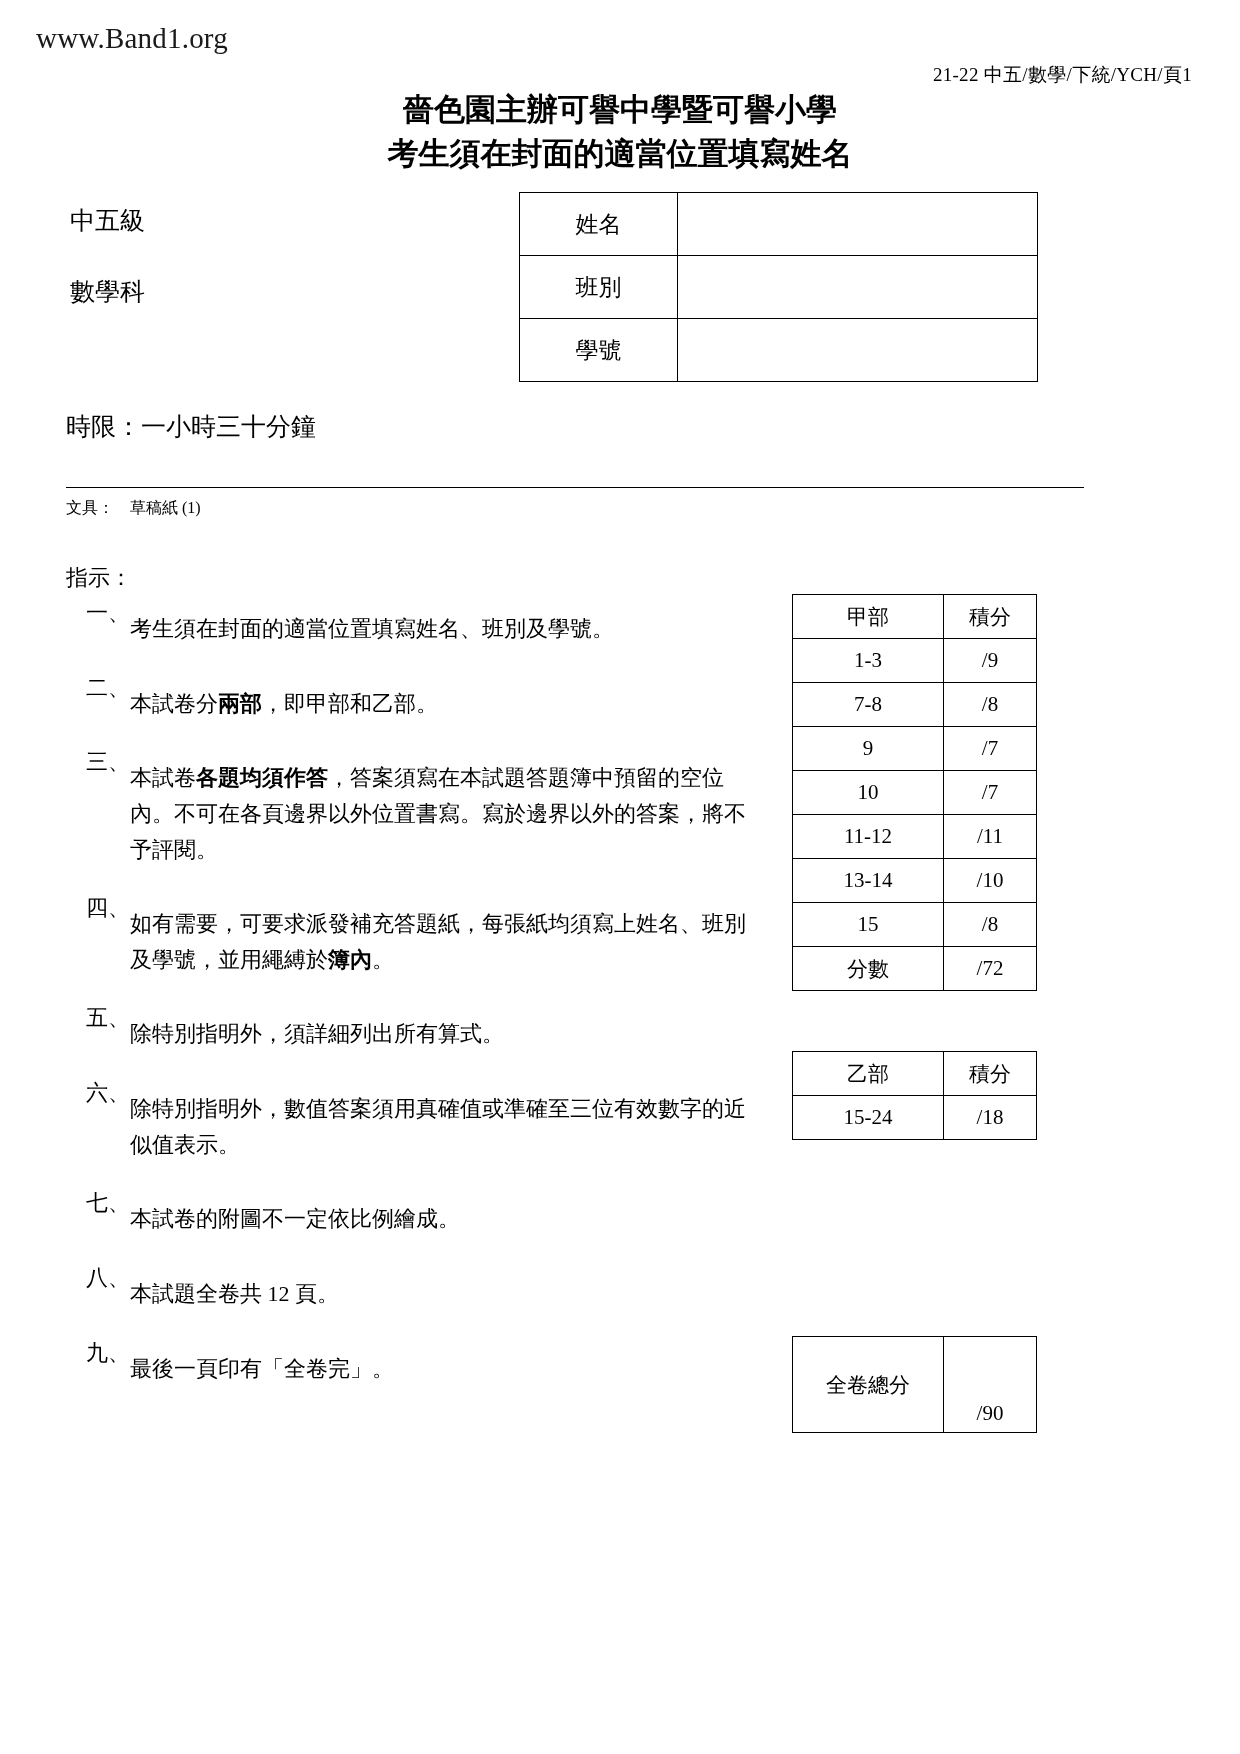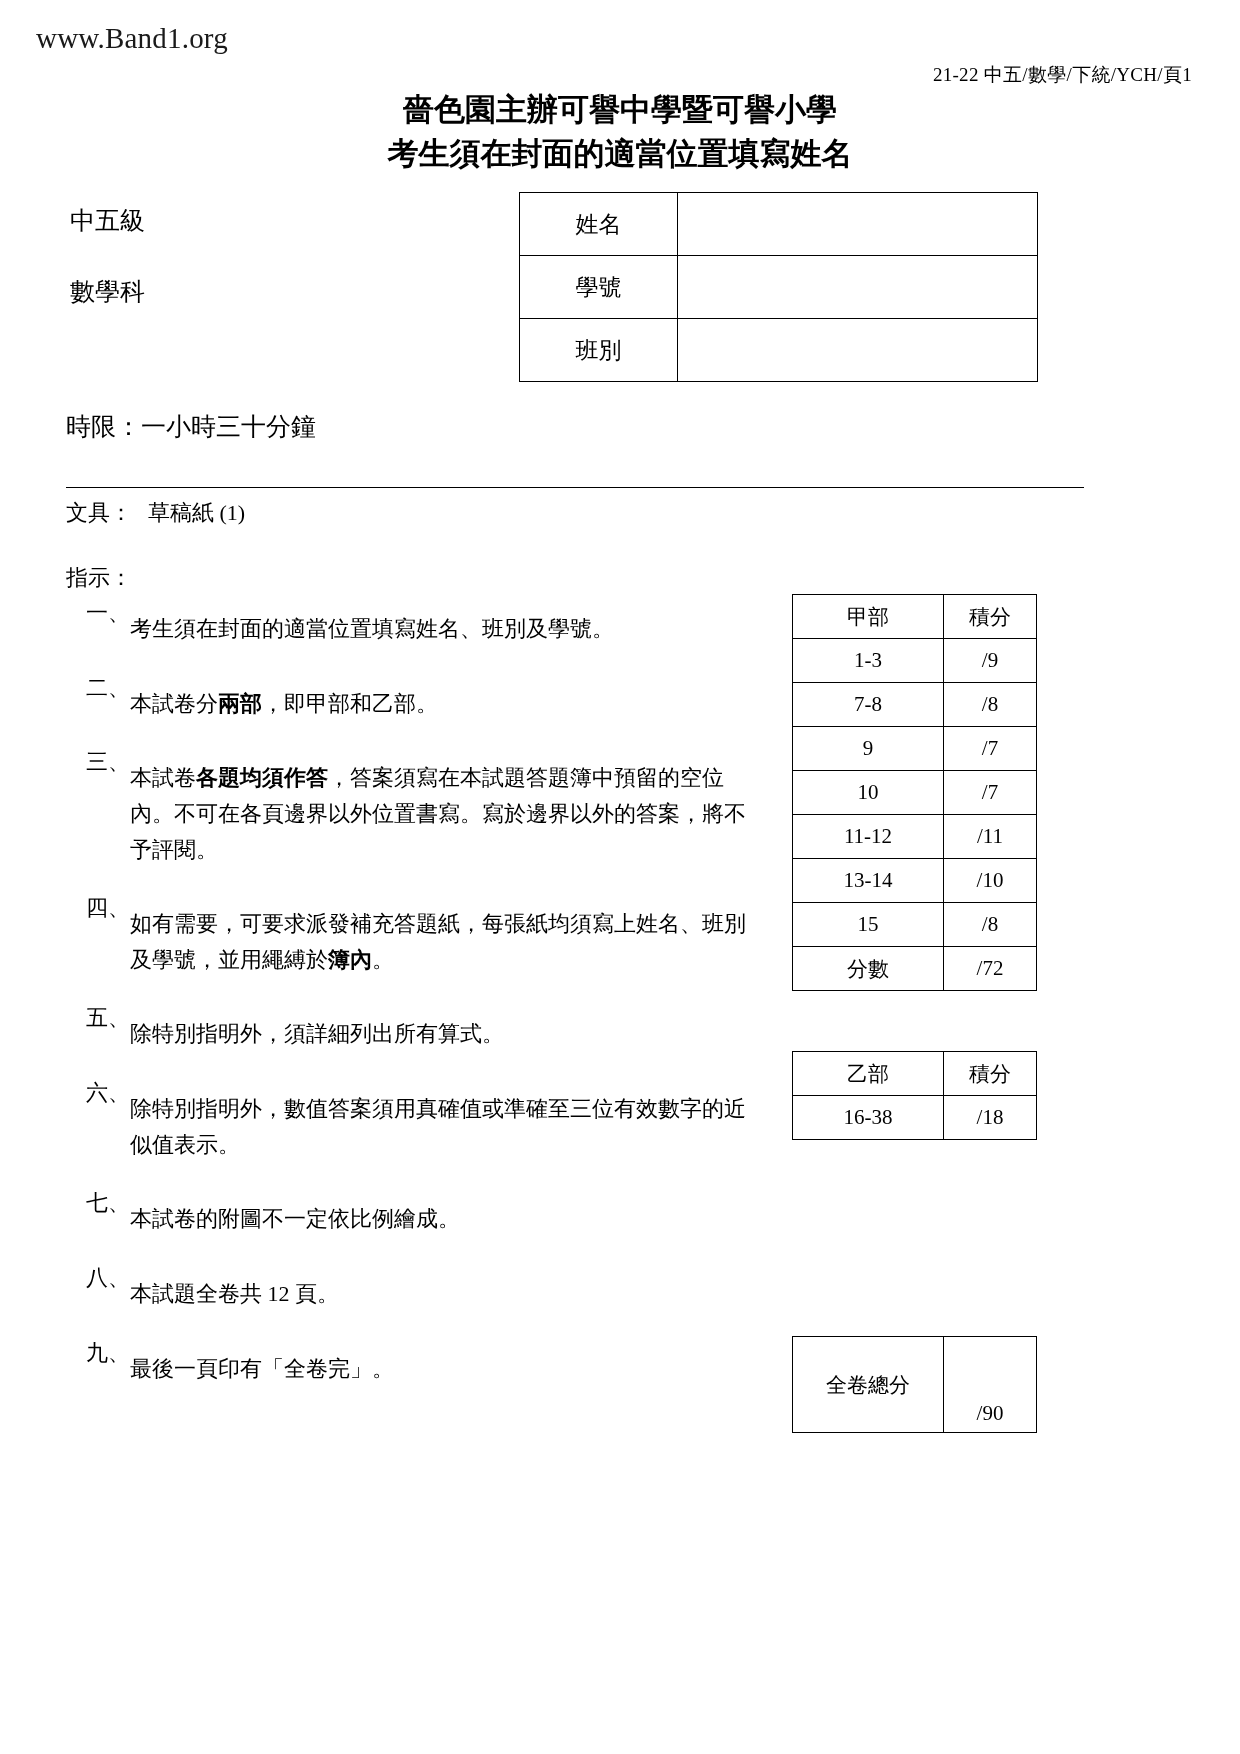--- a/index.html
+++ b/index.html
@@ -96,21 +96,21 @@
     top: 487px;
     width: 1018px;
     height: 0;
     border-top: 1.5px solid #000;
   }
 
   .stationery {
     position: absolute;
     left: 66px;
     top: 498px;
-    font-size: 22px;
+    font-size: 16px;
   }
   .stationery .sp { display: inline-block; width: 16px; }
 
   .instructions-title {
     position: absolute;
     left: 66px;
     top: 563px;
     font-size: 22px;
   }
 
@@ -195,25 +195,25 @@
   <div class="subject-label">數學科</div>
   <div class="time-limit">時限：一小時三十分鐘</div>
 
   <table class="info-table">
     <tbody>
       <tr>
         <td class="label">姓名</td>
         <td class="value"></td>
       </tr>
       <tr>
+        <td class="label">班別</td>
+        <td class="value"></td>
+      </tr>
+      <tr>
         <td class="label">學號</td>
-        <td class="value"></td>
-      </tr>
-      <tr>
-        <td class="label">班別</td>
         <td class="value"></td>
       </tr>
     </tbody>
   </table>
 
   <div class="hr-rule"></div>
 
   <div class="stationery">
     <span>文具：</span><span class="sp"></span><span>草稿紙 (1)</span>
   </div>
@@ -300,21 +300,21 @@
     </tbody>
   </table>
 
   <table class="marks-table" id="table-b">
     <tbody>
       <tr>
         <td class="c1">乙部</td>
         <td class="c2">積分</td>
       </tr>
       <tr>
-        <td class="c1">16-38</td>
+        <td class="c1">15-24</td>
         <td class="c2">/18</td>
       </tr>
     </tbody>
   </table>
 
   <table class="total-table">
     <tbody>
       <tr>
         <td class="tl">全卷總分</td>
         <td class="tr">/90</td>

